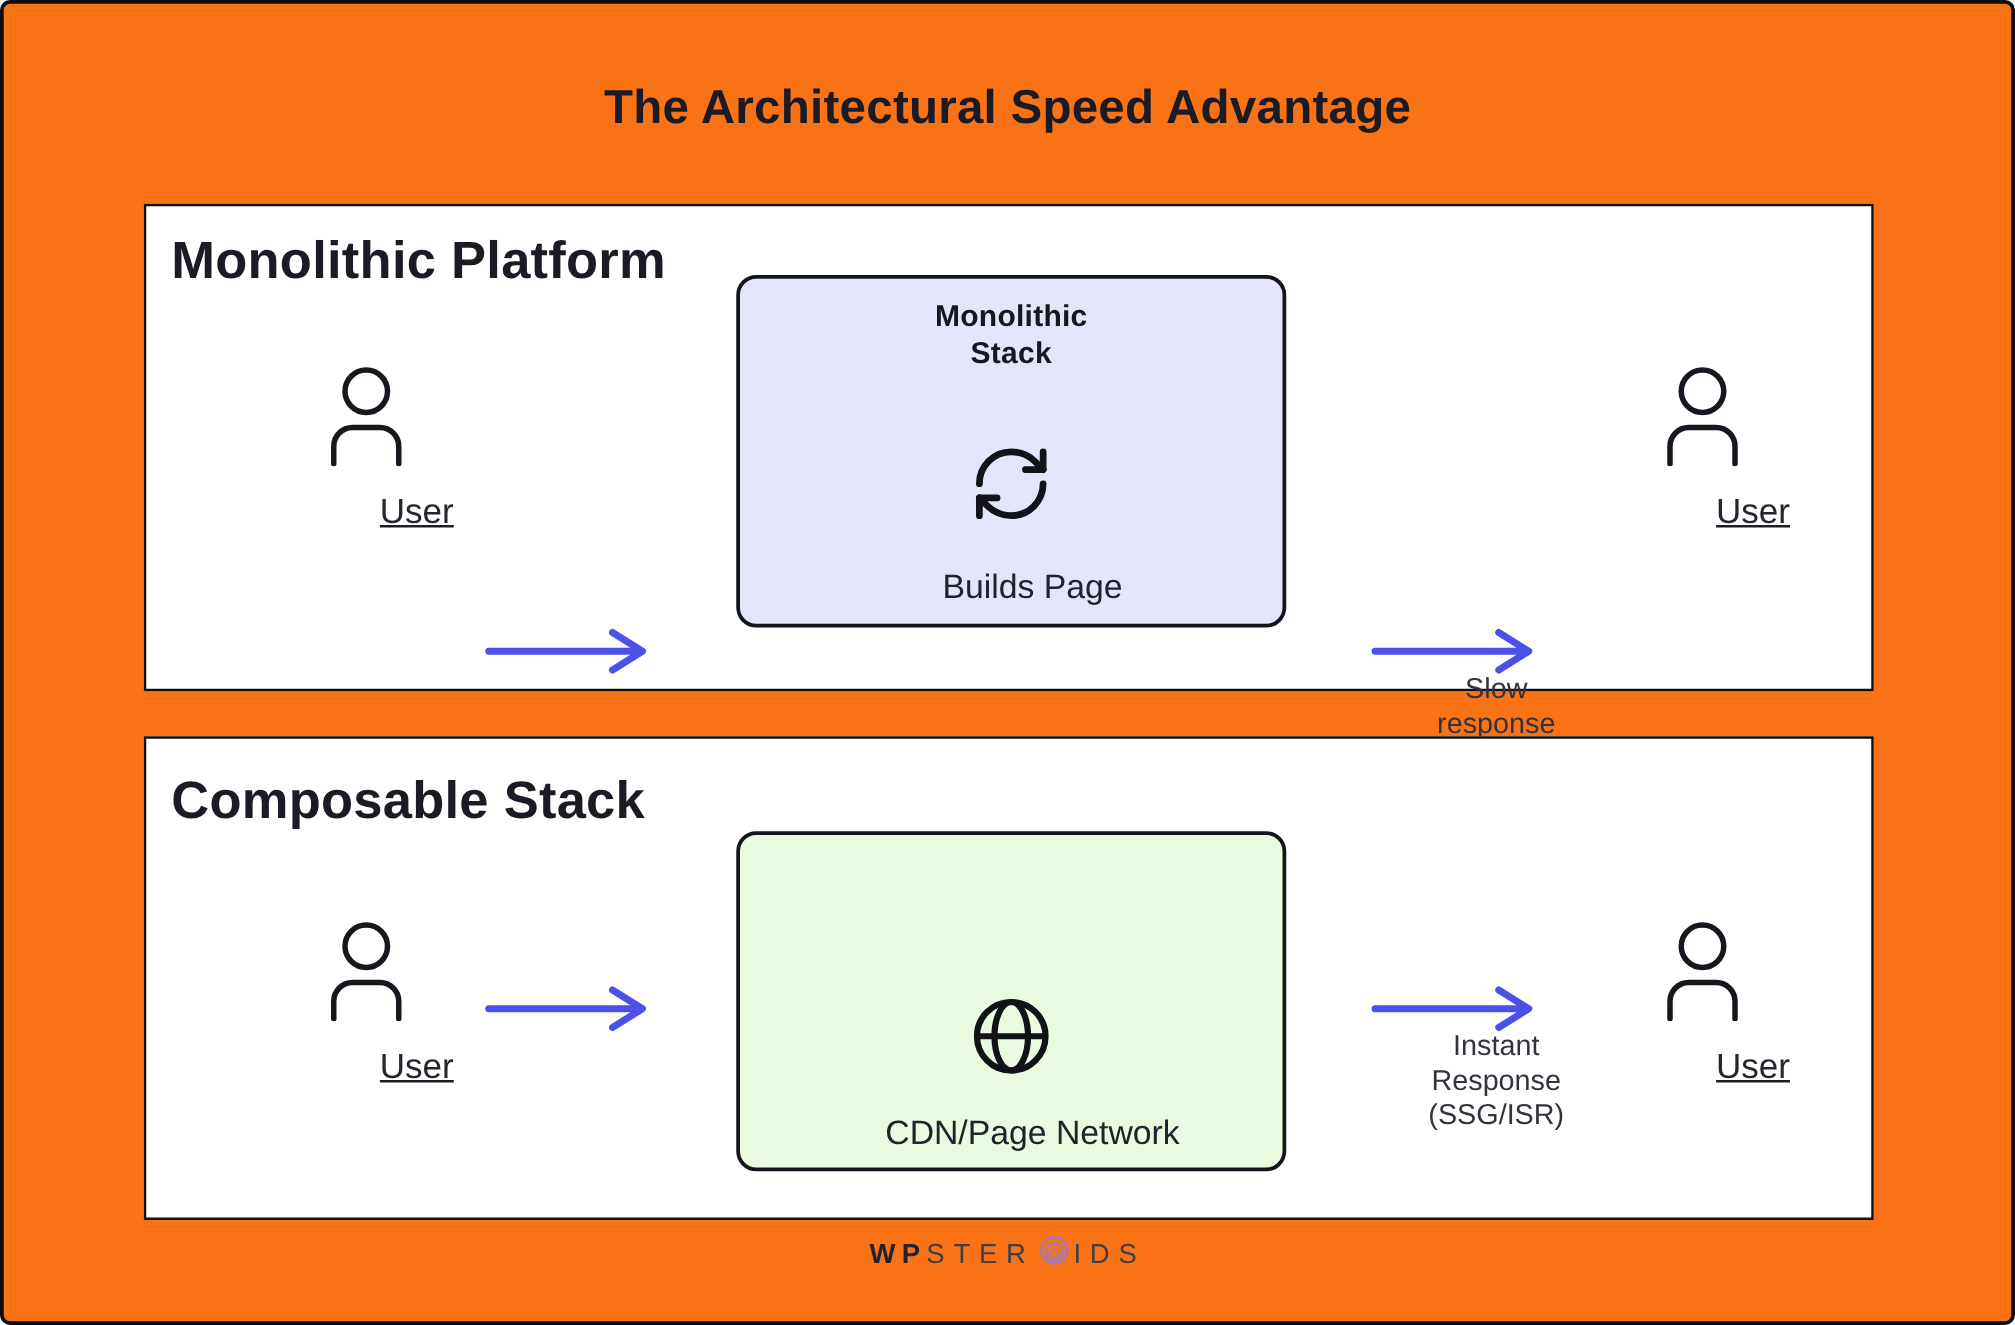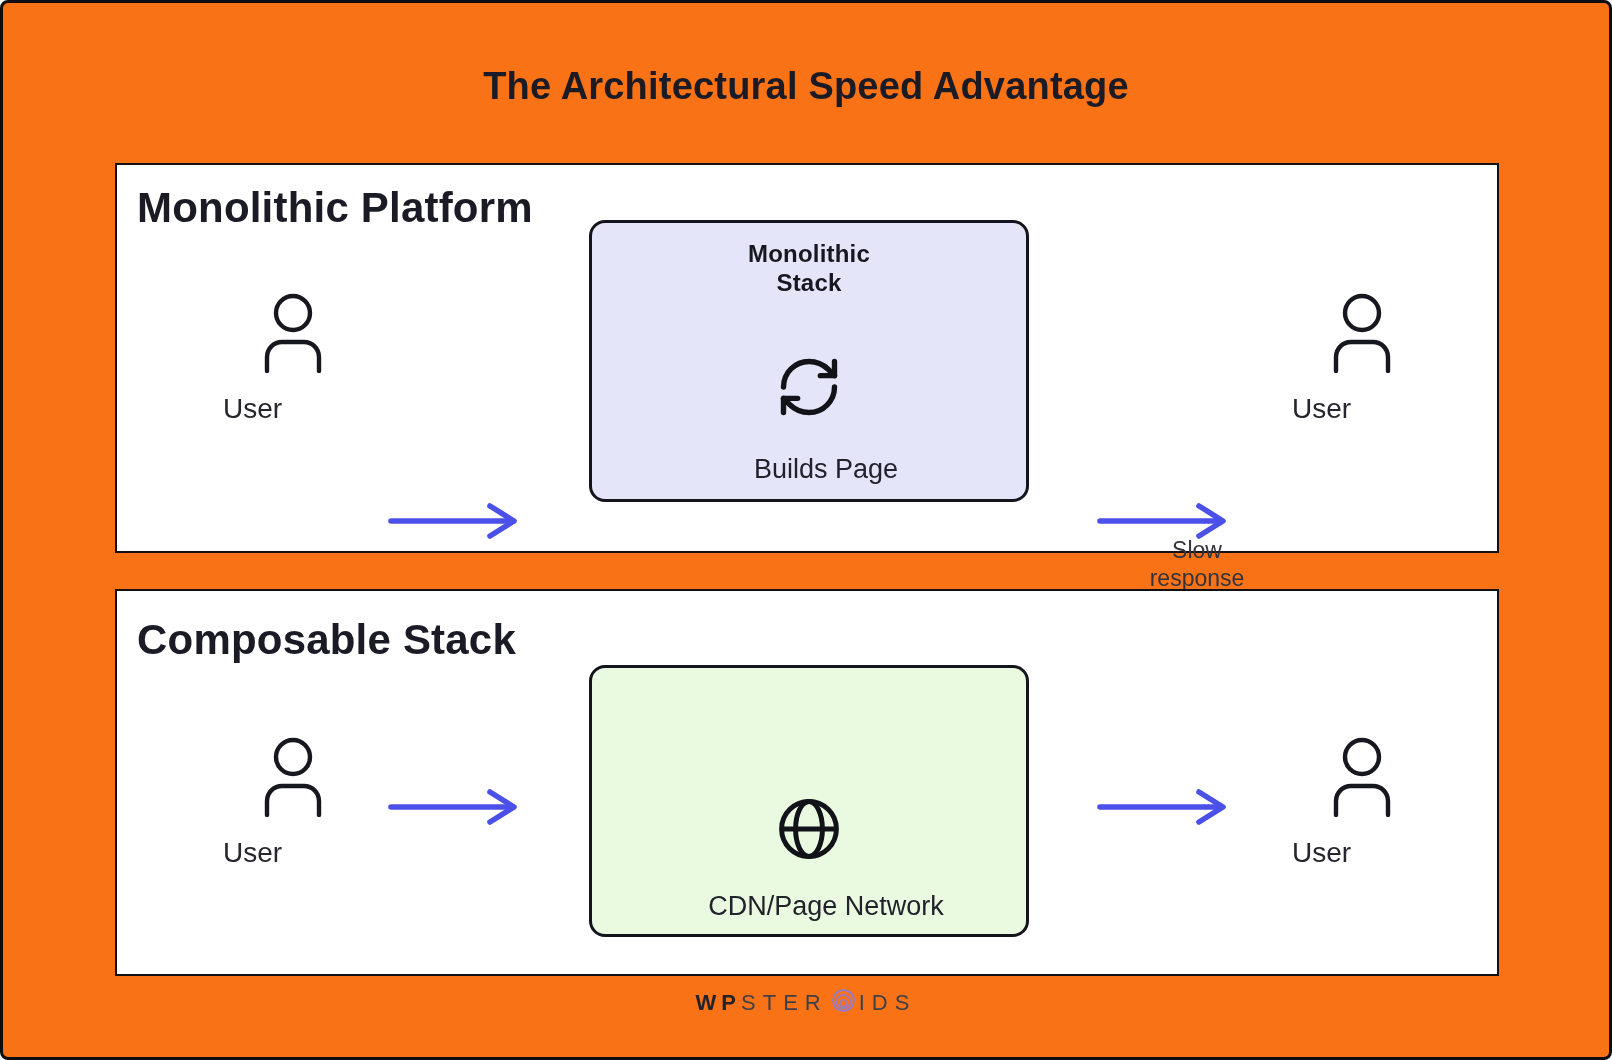--- a/index.html
+++ b/index.html
@@ -28,21 +28,21 @@
   }
   .panel.p1{top:160px;height:390px;}
   .panel.p2{top:586px;height:387px;}
   .panel-heading{
     position:absolute;left:20px;font-size:42px;font-weight:600;
     letter-spacing:.2px;color:#1b1b26;line-height:1.2;
   }
   .p1 .panel-heading{top:18px;}
   .p2 .panel-heading{top:24px;}
 
-  .user-group{position:absolute;width:140px;text-align:left;}
+  .user-group{position:absolute;width:140px;text-align:right;text-decoration:underline;}
   .p1 .user-group{top:128px;}
   .p2 .user-group{top:146px;}
   .user-group.left{left:106px;}
   .user-group.right{left:1175px;}
   .user-group svg{display:block;margin:0 auto;}
   .user-label{margin-top:20px;font-size:28px;color:#26262e;}
 
   .flow-arrow{position:absolute;width:142px;height:40px;}
   .p1 .flow-arrow.a1{left:271px;top:336px;}
   .p1 .flow-arrow.a2{left:980px;top:336px;}
@@ -173,20 +173,25 @@
         <ellipse cx="12" cy="12" rx="4.6" ry="9.4"></ellipse>
       </svg>
       <div class="node-caption">CDN/Page Network</div>
     </div>
 
     <svg class="flow-arrow a2" viewBox="0 0 142 40">
       <g style="stroke:var(--arrow)">
           <use href="#arrow-shape"></use>
         </g>
     </svg>
+    <div class="arrow-label">
+      <span>Instant</span><br>
+      <span>Response</span><br>
+      <span>(SSG/ISR)</span>
+    </div>
 
     <div class="user-group right">
       <svg width="62" height="80" viewBox="0 0 62 80">
           <use href="#user-shape"></use>
         </svg>
       <div class="user-label">User</div>
     </div>
   </div>
 
   <div class="footer-logo">

